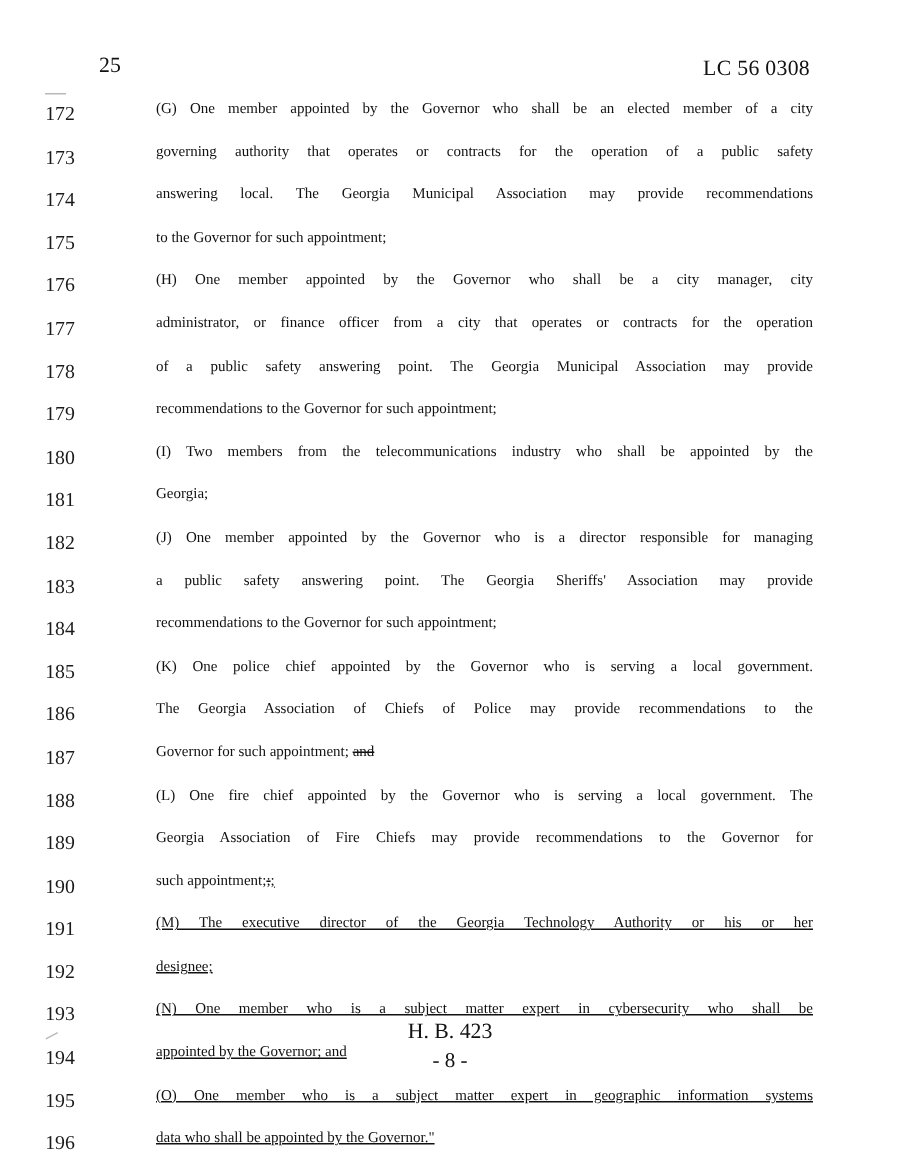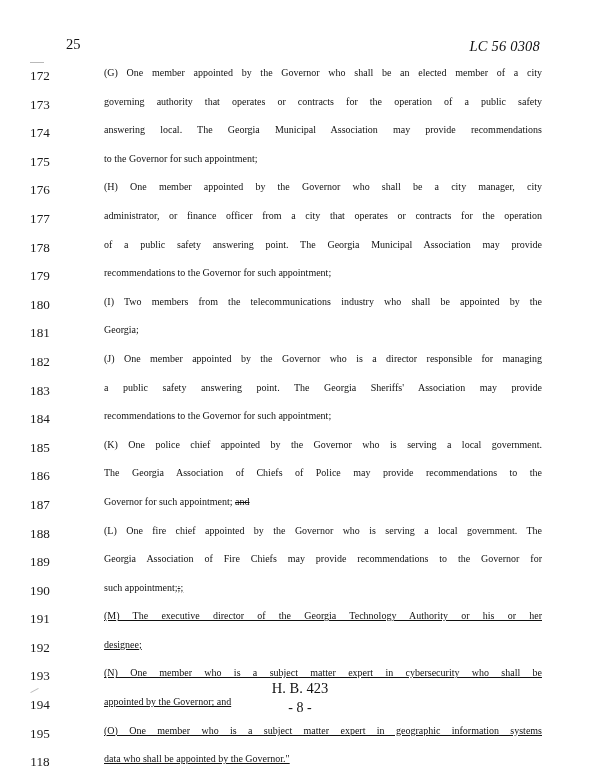--- a/index.html
+++ b/index.html
@@ -43,21 +43,20 @@
     left: 66px;
     top: 0;
     font-size: 14.5px;
   }
   .header .doc-code {
     position: absolute;
     right: 60px;
     top: 2px;
     font-size: 14.5px;
     letter-spacing: 0.2px;
-    font-style: italic;
   }
 
   .body-block {
     position: absolute;
     top: 66px;
     left: 0;
     width: 600px;
   }
   .line-row {
     display: flex;
@@ -249,21 +248,21 @@
         <div class="line-no">194</div>
         <div class="line-text"><span class="ul">appointed by the Governor; and</span></div>
       </div>
       <div class="line-row">
         <div class="line-no">195</div>
         <div class="line-text">
           <span class="just ul">(O)  One member who is a subject matter expert in geographic information systems</span>
         </div>
       </div>
       <div class="line-row">
-        <div class="line-no">118</div>
+        <div class="line-no">196</div>
         <div class="line-text"><span class="ul">data who shall be appointed by the Governor."</span></div>
       </div>
     </div>
 
   <div class="footer">
     <div class="bill-id">H. B. 423</div>
     <div class="page-foot">- 8 -</div>
   </div>
 
 </div>

